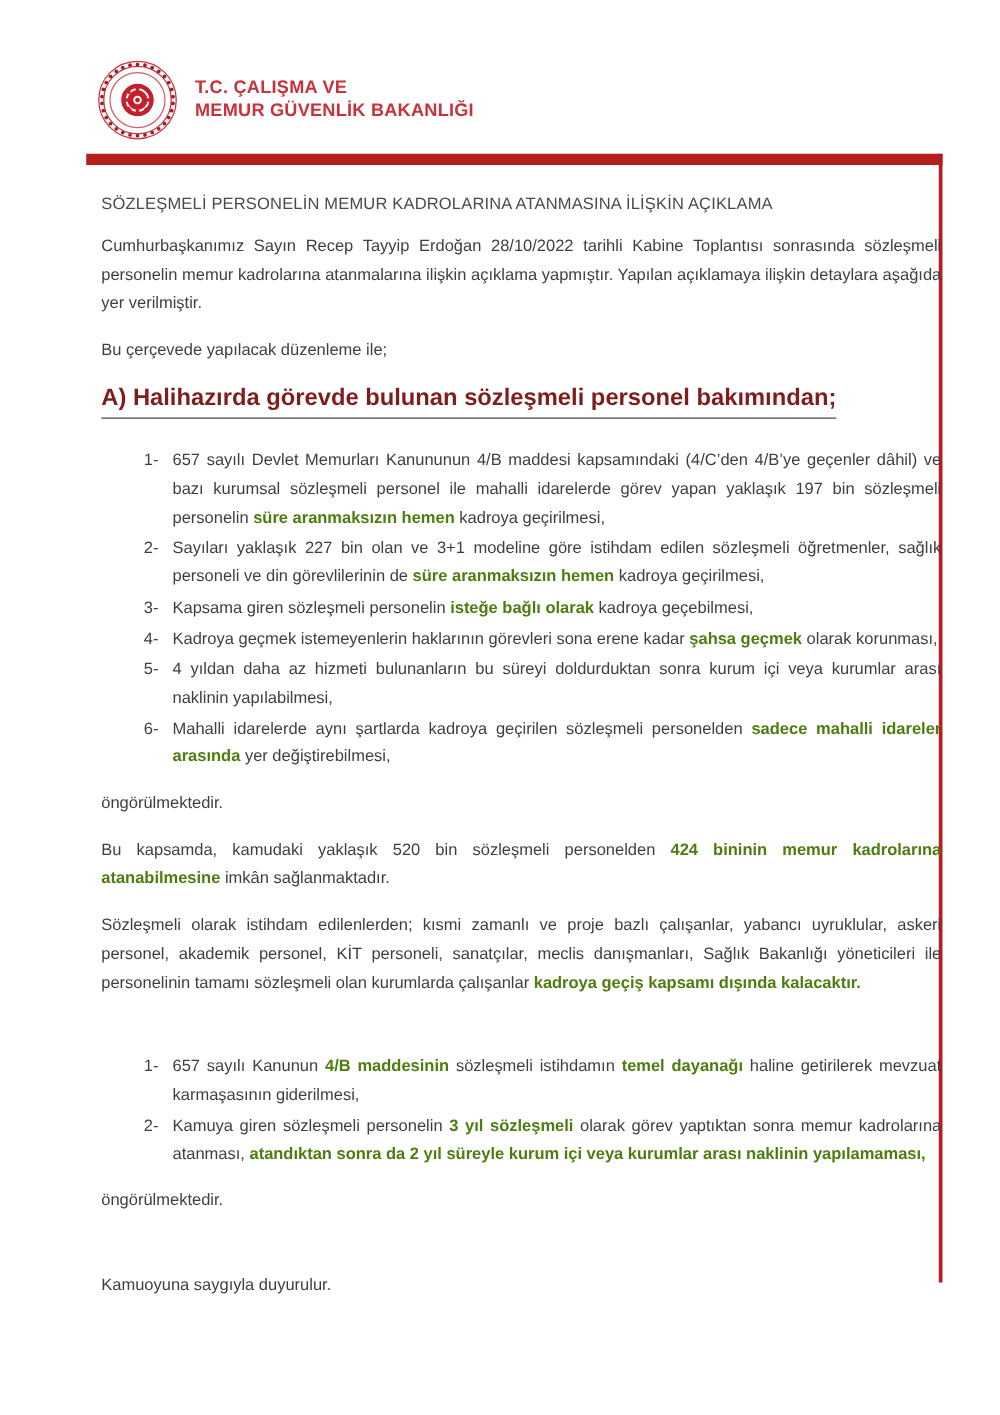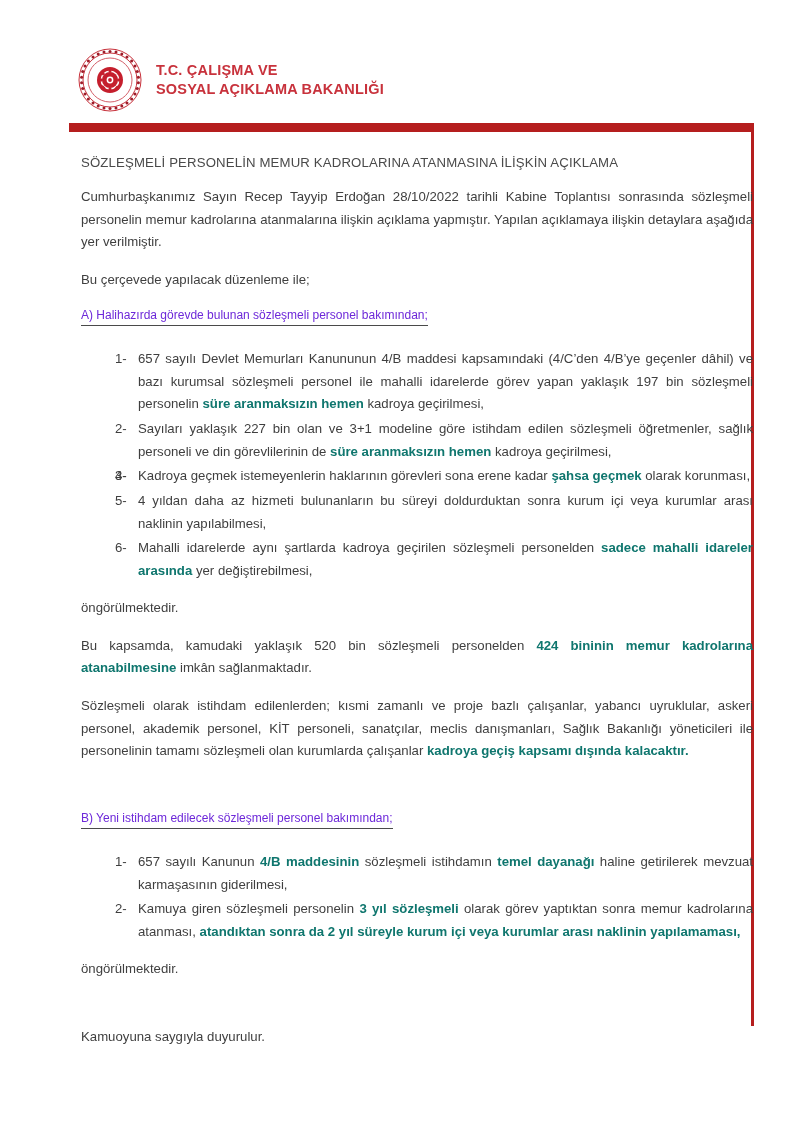--- a/index.html
+++ b/index.html
@@ -75,23 +75,23 @@
   p.para {
     font-size: 13.2px;
     line-height: 1.72;
     text-align: justify;
     margin: 0 0 15px 0;
     color: #3f3f3f;
   }
   p.para.tight { margin-bottom: 13px; }
 
   h2.section-head {
-    font-size: 12px;
-    font-weight: normal;
-    color: #6d28d9;
+    font-size: 19px;
+    font-weight: bold;
+    color: #7f1d1d;
     margin: 0 0 10px 0;
     display: inline-block;
     border-bottom: 1px solid #4a4a4a;
     padding-bottom: 1px;
     line-height: 1.5;
   }
   .section-head-wrap { margin-bottom: 12px; }
 
   ol.items {
     list-style: none;
@@ -108,21 +108,21 @@
     color: #3f3f3f;
   }
   ol.items > li .marker {
     position: absolute;
     left: 34px;
     top: 0;
     width: 20px;
     text-align: left;
     color: #3f3f3f;
   }
-  b, .b { font-weight: bold; color: #0f766e; }
+  b, .b { font-weight: bold; color: #4d7c0f; }
 
   .spacer-lg { height: 30px; }
 </style>
 </head>
 <body>
 
 <div class="letterhead">
   <div class="emblem">
     <svg viewBox="0 0 64 64" width="64" height="64" aria-hidden="true">
       <circle cx="32" cy="32" r="31" fill="none" stroke="#c8323c" stroke-width="1"></circle>
@@ -179,58 +179,55 @@
           <rect x="38" y="38" width="2.8" height="4" rx="0.6" transform="rotate(-45 39.4 40)"></rect>
           <rect x="38" y="23.2" width="4" height="2.8" rx="0.6" transform="rotate(45 40 24.6)"></rect>
           <rect x="23.2" y="38" width="4" height="2.8" rx="0.6" transform="rotate(45 25.2 39.4)"></rect>
         </g>
       </g>
       <circle cx="32" cy="32" r="3.4" fill="#ffffff"></circle>
       <circle cx="32" cy="32" r="1.9" fill="#c51f2d"></circle>
     </svg>
   </div>
   <div class="org-name">T.C. ÇALIŞMA VE
-SOSYAL AÇIKLAMA BAKANLIĞI</div>
+MEMUR GÜVENLİK BAKANLIĞI</div>
 </div>
 
 <div class="rule-top"></div>
 <div class="rule-right"></div>
 
 <div class="doc">
 
   <h1 class="doc-title">SÖZLEŞMELİ PERSONELİN MEMUR KADROLARINA ATANMASINA İLİŞKİN AÇIKLAMA</h1>
 
   <p class="para">Cumhurbaşkanımız Sayın Recep Tayyip Erdoğan 28/10/2022 tarihli Kabine Toplantısı sonrasında sözleşmeli personelin memur kadrolarına atanmalarına ilişkin açıklama yapmıştır. Yapılan açıklamaya ilişkin detaylara aşağıda yer verilmiştir.</p>
 
   <p class="para tight">Bu çerçevede yapılacak düzenleme ile;</p>
 
   <div class="section-head-wrap">
     <h2 class="section-head">A) Halihazırda görevde bulunan sözleşmeli personel bakımından;</h2>
   </div>
 
   <ol class="items">
       <li><span class="marker">1-</span><span><span>657 sayılı Devlet Memurları Kanununun 4/B maddesi kapsamındaki (4/C’den 4/B’ye geçenler dâhil) ve bazı kurumsal sözleşmeli personel ile mahalli idarelerde görev yapan yaklaşık 197 bin sözleşmeli personelin </span><b>süre aranmaksızın hemen</b><span> kadroya geçirilmesi,</span></span></li>
       <li><span class="marker">2-</span><span><span>Sayıları yaklaşık 227 bin olan ve 3+1 modeline göre istihdam edilen sözleşmeli öğretmenler, sağlık personeli ve din görevlilerinin de </span><b>süre aranmaksızın hemen</b><span> kadroya geçirilmesi,</span></span></li>
-      <li><span class="marker">3-</span></li>
+      <li><span class="marker">3-</span><span><span>Kapsama giren sözleşmeli personelin </span><b>isteğe bağlı olarak</b><span> kadroya geçebilmesi,</span></span></li>
       <li><span class="marker">4-</span><span><span>Kadroya geçmek istemeyenlerin haklarının görevleri sona erene kadar </span><b>şahsa geçmek</b><span> olarak korunması,</span></span></li>
       <li><span class="marker">5-</span><span><span>4 yıldan daha az hizmeti bulunanların bu süreyi doldurduktan sonra kurum içi veya kurumlar arası naklinin yapılabilmesi,</span></span></li>
       <li><span class="marker">6-</span><span><span>Mahalli idarelerde aynı şartlarda kadroya geçirilen sözleşmeli personelden </span><b>sadece mahalli idareler arasında</b><span> yer değiştirebilmesi,</span></span></li>
     </ol>
 
   <p class="para">öngörülmektedir.</p>
 
   <p class="para"><span>Bu kapsamda, kamudaki yaklaşık 520 bin sözleşmeli personelden </span><b>424 bininin memur kadrolarına atanabilmesine</b><span> imkân sağlanmaktadır.</span></p>
 
   <p class="para"><span>Sözleşmeli olarak istihdam edilenlerden; kısmi zamanlı ve proje bazlı çalışanlar, yabancı uyruklular, askeri personel, akademik personel, KİT personeli, sanatçılar, meclis danışmanları, Sağlık Bakanlığı yöneticileri ile personelinin tamamı sözleşmeli olan kurumlarda çalışanlar </span><b>kadroya geçiş kapsamı dışında kalacaktır.</b></p>
 
   <div class="spacer-lg"></div>
 
-  <div class="section-head-wrap">
-    <h2 class="section-head">B) Yeni istihdam edilecek sözleşmeli personel bakımından;</h2>
-  </div>
 
   <ol class="items">
       <li><span class="marker">1-</span><span><span>657 sayılı Kanunun </span><b>4/B maddesinin</b><span> sözleşmeli istihdamın </span><b>temel dayanağı</b><span> haline getirilerek mevzuat karmaşasının giderilmesi,</span></span></li>
       <li><span class="marker">2-</span><span><span>Kamuya giren sözleşmeli personelin </span><b>3 yıl sözleşmeli</b><span> olarak görev yaptıktan sonra memur kadrolarına atanması, </span><b>atandıktan sonra da 2 yıl süreyle kurum içi veya kurumlar arası naklinin yapılamaması,</b></span></li>
     </ol>
 
   <p class="para">öngörülmektedir.</p>
 
   <div class="spacer-lg"></div>
 

